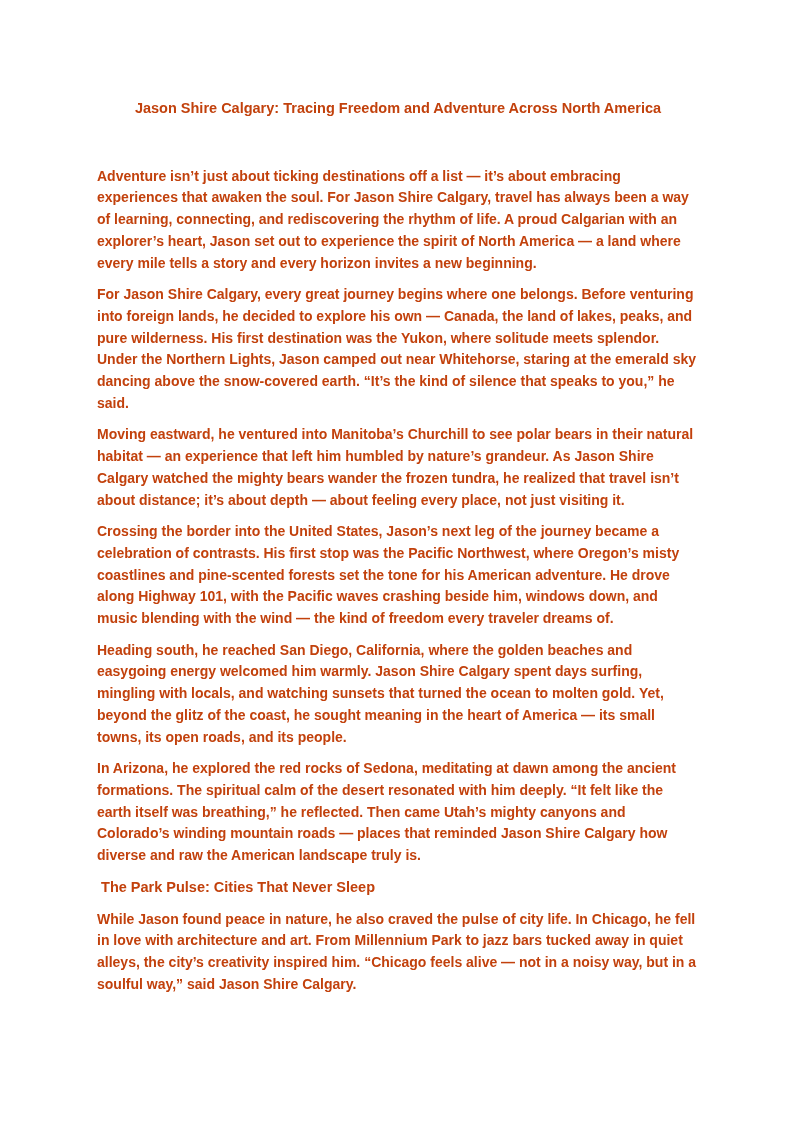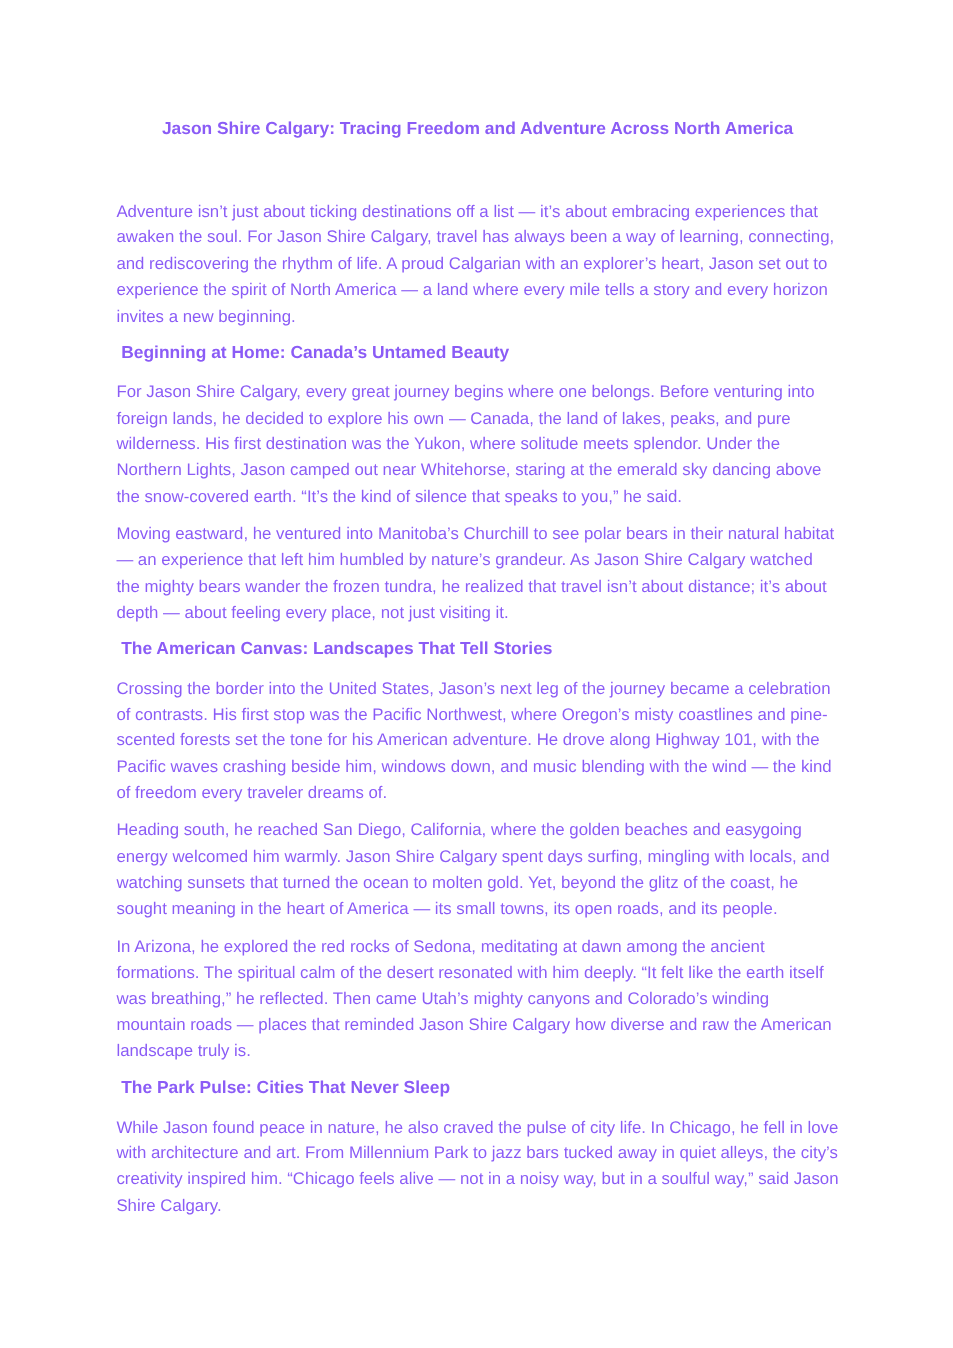--- a/index.html
+++ b/index.html
@@ -10,57 +10,56 @@
   .page {
     position: relative;
     width: 794px;
     height: 1123px;
     box-sizing: border-box;
     background: #ffffff;
     padding: 98px 95px 40px 97px;
     font-family: "Liberation Sans", sans-serif;
     font-size: 14px;
     line-height: 21.7px;
-    color: #8b5cf6;
+    color: #c2410c;
     overflow: hidden;
   }
   .doc-title {
     text-align: center;
     font-weight: bold;
     font-size: 14.5px;
     margin: 0 0 46px 0;
     white-space: pre-wrap;
   }
   .doc-heading {
     font-weight: bold;
     font-size: 14.5px;
     margin: 0 0 10px 0;
     white-space: pre-wrap;
   }
   .doc-paragraph {
     margin: 0 0 10px 0;
     white-space: pre-wrap;
     text-align: left;
+    font-weight: bold;
   }
 </style>
 </head>
 <body>
 
 <div class="page">
   <div class="doc-title">Jason Shire Calgary: Tracing Freedom and Adventure Across North America</div>
 
   <div class="doc-paragraph">Adventure isn’t just about ticking destinations off a list — it’s about embracing experiences that awaken the soul. For Jason Shire Calgary, travel has always been a way of learning, connecting, and rediscovering the rhythm of life. A proud Calgarian with an explorer’s heart, Jason set out to experience the spirit of North America — a land where every mile tells a story and every horizon invites a new beginning.</div>
 
-  <div class="doc-heading"> Beginning at Home: Canada’s Untamed Beauty</div>
 
   <div class="doc-paragraph">For Jason Shire Calgary, every great journey begins where one belongs. Before venturing into foreign lands, he decided to explore his own — Canada, the land of lakes, peaks, and pure wilderness. His first destination was the Yukon, where solitude meets splendor. Under the Northern Lights, Jason camped out near Whitehorse, staring at the emerald sky dancing above the snow-covered earth. “It’s the kind of silence that speaks to you,” he said.</div>
 
   <div class="doc-paragraph">Moving eastward, he ventured into Manitoba’s Churchill to see polar bears in their natural habitat — an experience that left him humbled by nature’s grandeur. As Jason Shire Calgary watched the mighty bears wander the frozen tundra, he realized that travel isn’t about distance; it’s about depth — about feeling every place, not just visiting it.</div>
 
-  <div class="doc-heading"> The American Canvas: Landscapes That Tell Stories</div>
 
   <div class="doc-paragraph">Crossing the border into the United States, Jason’s next leg of the journey became a celebration of contrasts. His first stop was the Pacific Northwest, where Oregon’s misty coastlines and pine-scented forests set the tone for his American adventure. He drove along Highway 101, with the Pacific waves crashing beside him, windows down, and music blending with the wind — the kind of freedom every traveler dreams of.</div>
 
   <div class="doc-paragraph">Heading south, he reached San Diego, California, where the golden beaches and easygoing energy welcomed him warmly. Jason Shire Calgary spent days surfing, mingling with locals, and watching sunsets that turned the ocean to molten gold. Yet, beyond the glitz of the coast, he sought meaning in the heart of America — its small towns, its open roads, and its people.</div>
 
   <div class="doc-paragraph">In Arizona, he explored the red rocks of Sedona, meditating at dawn among the ancient formations. The spiritual calm of the desert resonated with him deeply. “It felt like the earth itself was breathing,” he reflected. Then came Utah’s mighty canyons and Colorado’s winding mountain roads — places that reminded Jason Shire Calgary how diverse and raw the American landscape truly is.</div>
 
   <div class="doc-heading"> The Park Pulse: Cities That Never Sleep</div>
 
   <div class="doc-paragraph">While Jason found peace in nature, he also craved the pulse of city life. In Chicago, he fell in love with architecture and art. From Millennium Park to jazz bars tucked away in quiet alleys, the city’s creativity inspired him. “Chicago feels alive — not in a noisy way, but in a soulful way,” said Jason Shire Calgary.</div>

